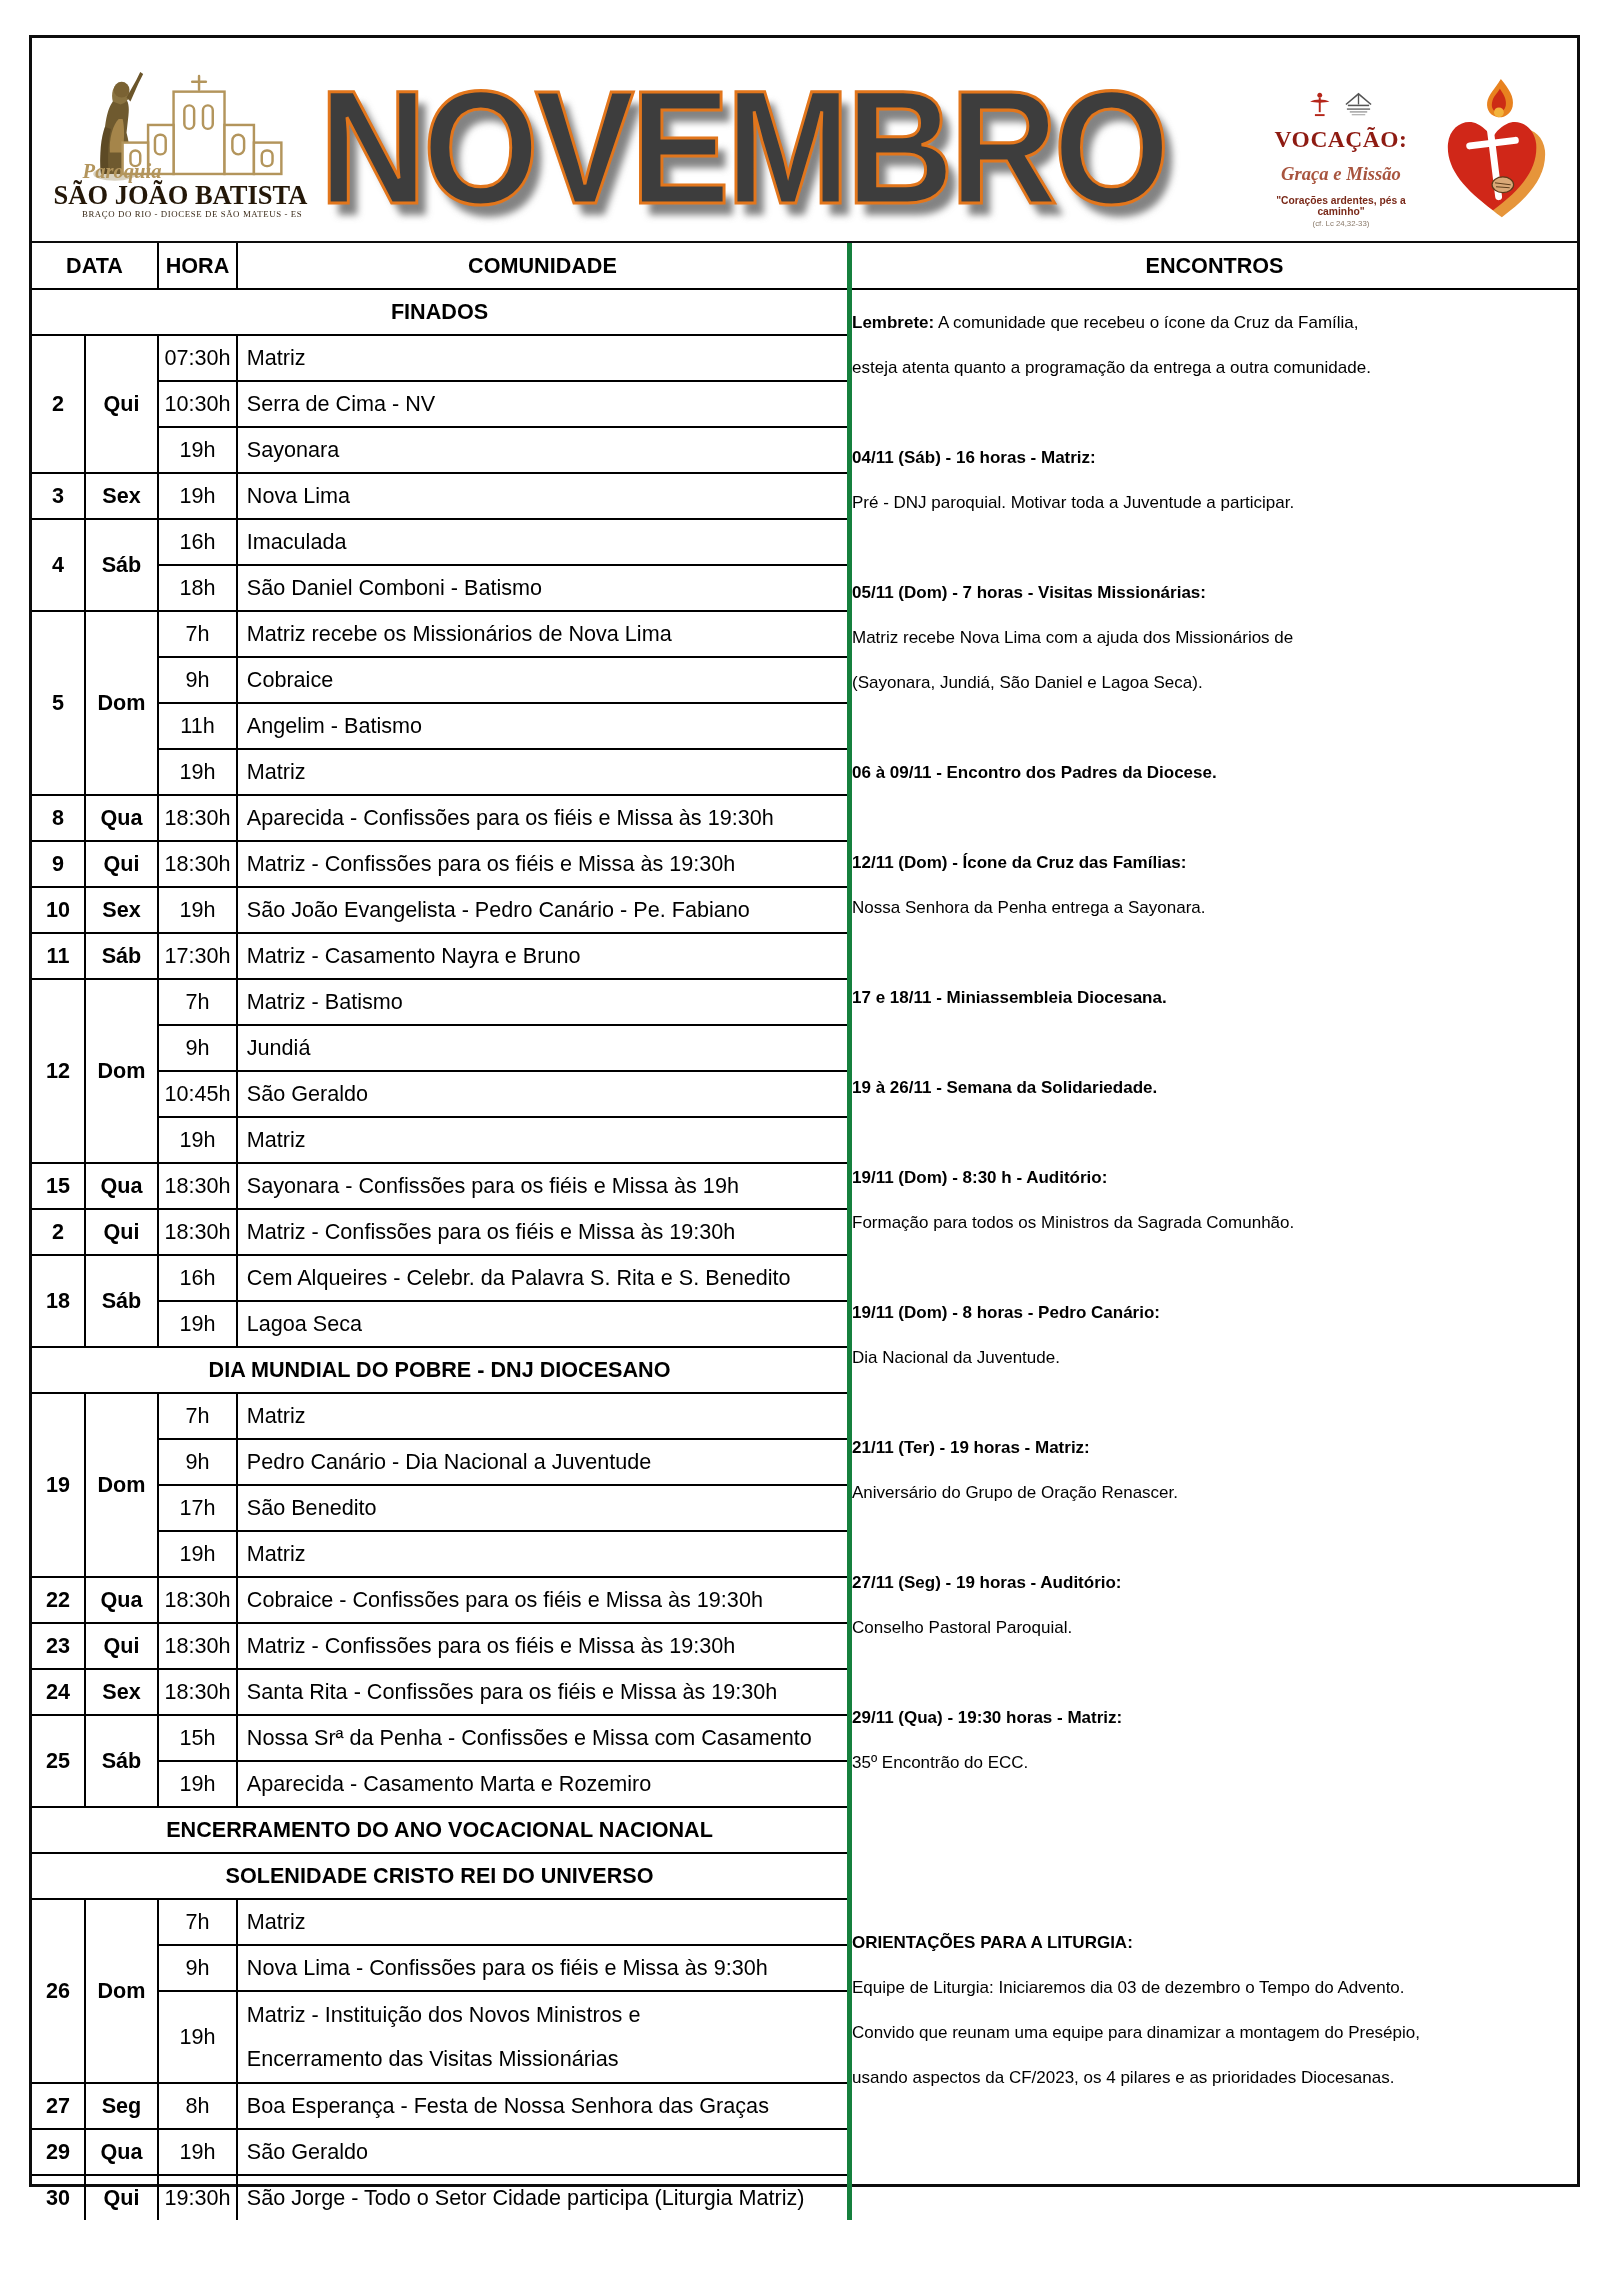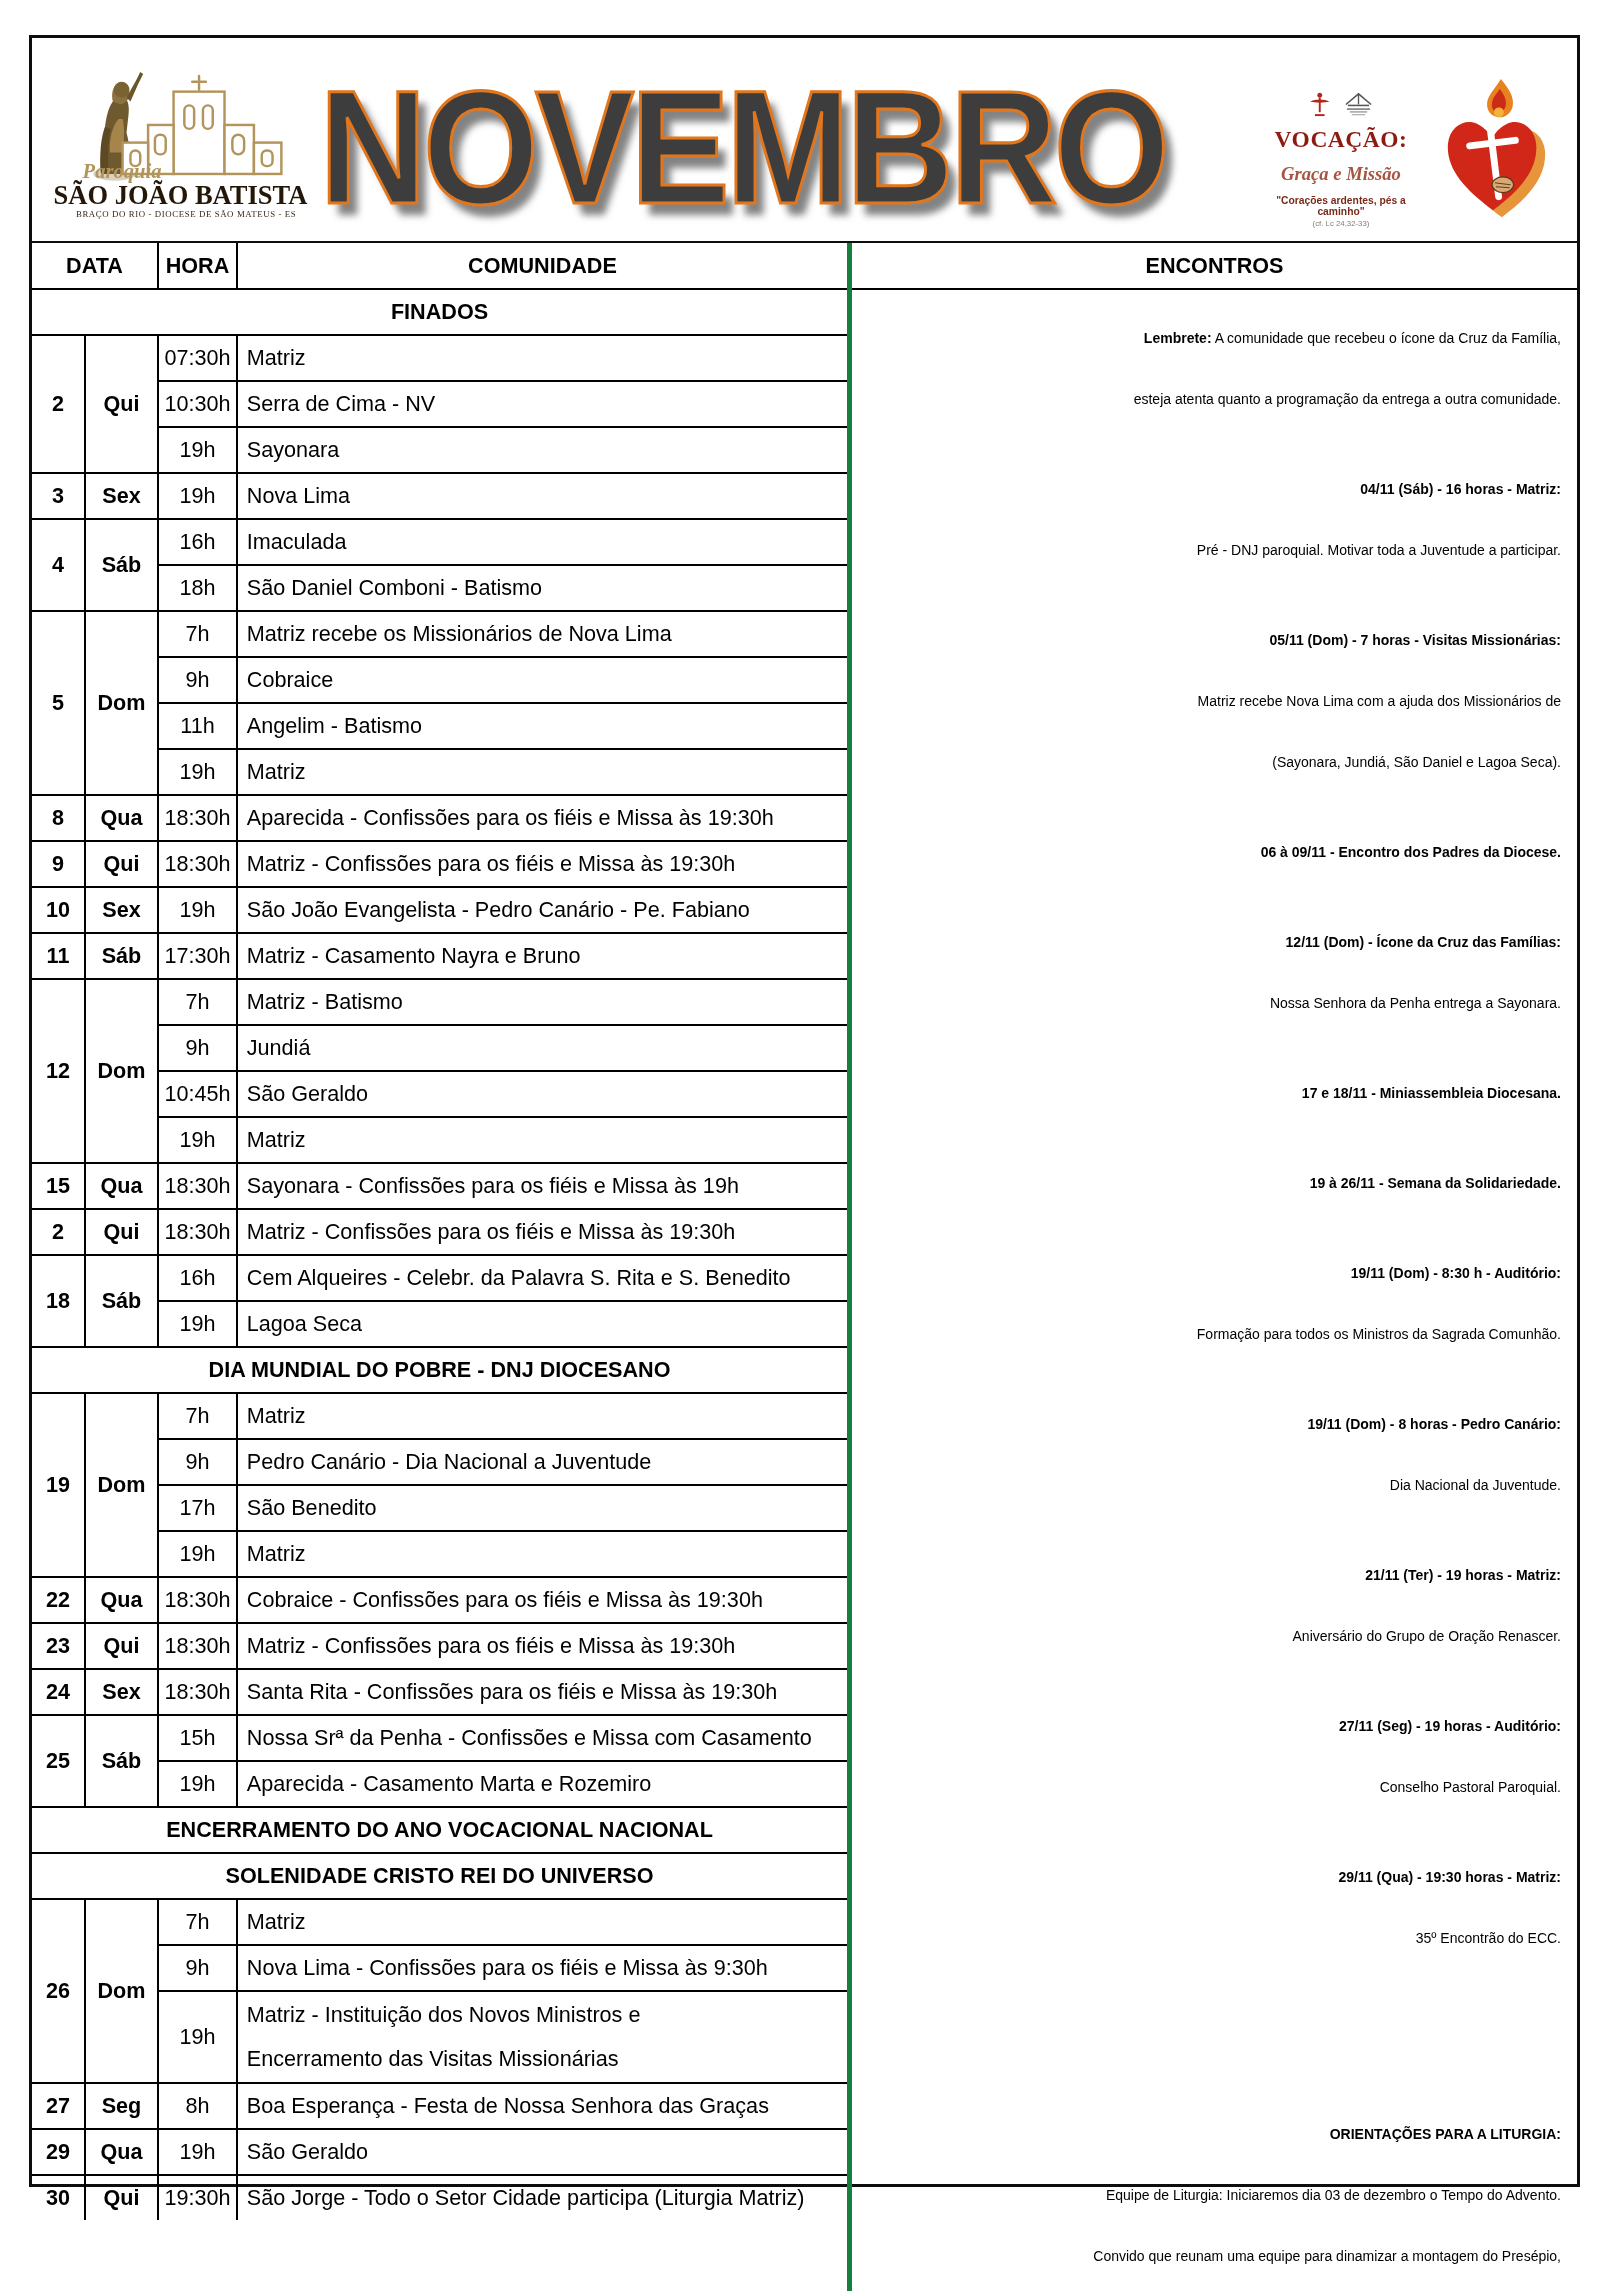--- a/index.html
+++ b/index.html
@@ -10,21 +10,21 @@
 
   
   .header-band { position:relative; height:203px; border-bottom:2.9px solid #0d0d0d; }
 
   .parish-logo { position:absolute; left:21.6px; top:25.5px; width:245px; height:174px; text-align:center; }
   .parish-logo svg { display:block; margin:0 auto; }
   .parish-pretitle { position:absolute; left:29px; top:96px; font-family:"Liberation Serif", serif;
            font-style:italic; font-weight:bold; font-size:20.6px; color:#b3955c; }
   .parish-name { position:absolute; left:0; top:116px; width:245px; font-family:"Liberation Serif", serif;
            font-weight:bold; font-size:26.5px; letter-spacing:0px; color:#241708; white-space:nowrap; }
-  .parish-sub { position:absolute; left:10px; top:145px; width:245px; font-family:"Liberation Serif", serif;
+  .parish-sub { position:absolute; left:16px; top:145px; width:245px; font-family:"Liberation Serif", serif;
            font-size:8.8px; letter-spacing:0.6px; color:#3a2a18; white-space:nowrap; }
 
   .month-title { position:absolute; left:201px; top:25.5px; width:1019px; height:167px;
            text-align:center; font-weight:bold; font-size:149px; line-height:167px;
            letter-spacing:-3.9px; color:#3d3d3d;
            -webkit-text-stroke:2.9px #e2761c;
            text-shadow:8.8px 10.8px 6.9px rgba(90,90,90,0.75);
            transform:scaleY(1.08); transform-origin:center; white-space:nowrap; }
 
   .vocacao { position:absolute; left:1221px; top:51px; width:176px; text-align:center; }
@@ -53,21 +53,21 @@
   tr.tall td { height:90px; }
   tr.tall td.com { white-space:pre-line; line-height:44px; }
   td.section-cell { text-align:center; font-weight:bold; border-left:none !important; }
 
   .enc-panel { flex:1 1 auto; display:flex; flex-direction:column; border-left:5px solid #15803d; }
   .enc-header { height:45px; line-height:45px; border-bottom:2.9px solid #000; text-align:center;
            font-weight:bold; font-size:21.6px; }
   .enc-content { padding-top:9.8px; }
   .enc-block { margin-bottom:45px; }
   .enc-spacer { height:90px; }
-  .enc-line { margin:16px; text-align:right; font-size:14px; line-height:45px; white-space:nowrap; }
+  .enc-line { margin:0; text-align:left; font-size:17px; line-height:45px; white-space:nowrap; }
   .enc-line strong { font-weight:bold; }
 </style>
 </head>
 <body>
 
 <div class="page">
   <div class="outer">
 
     <div class="header-band">
 

